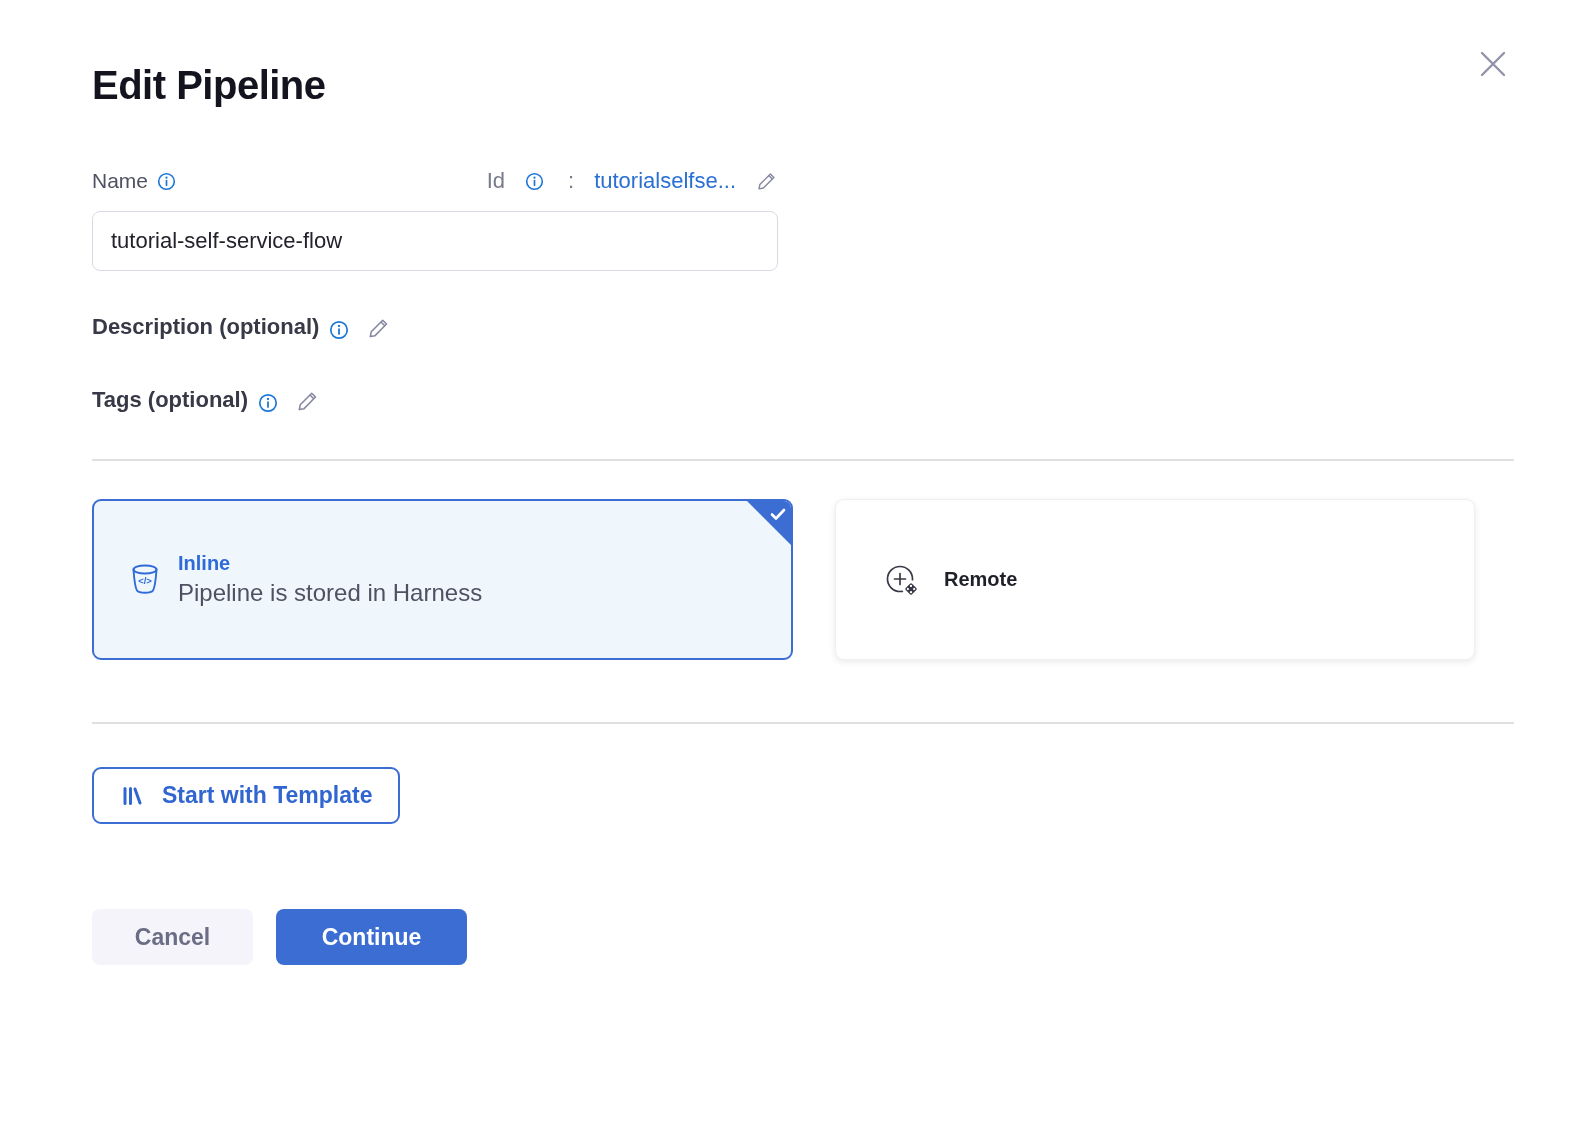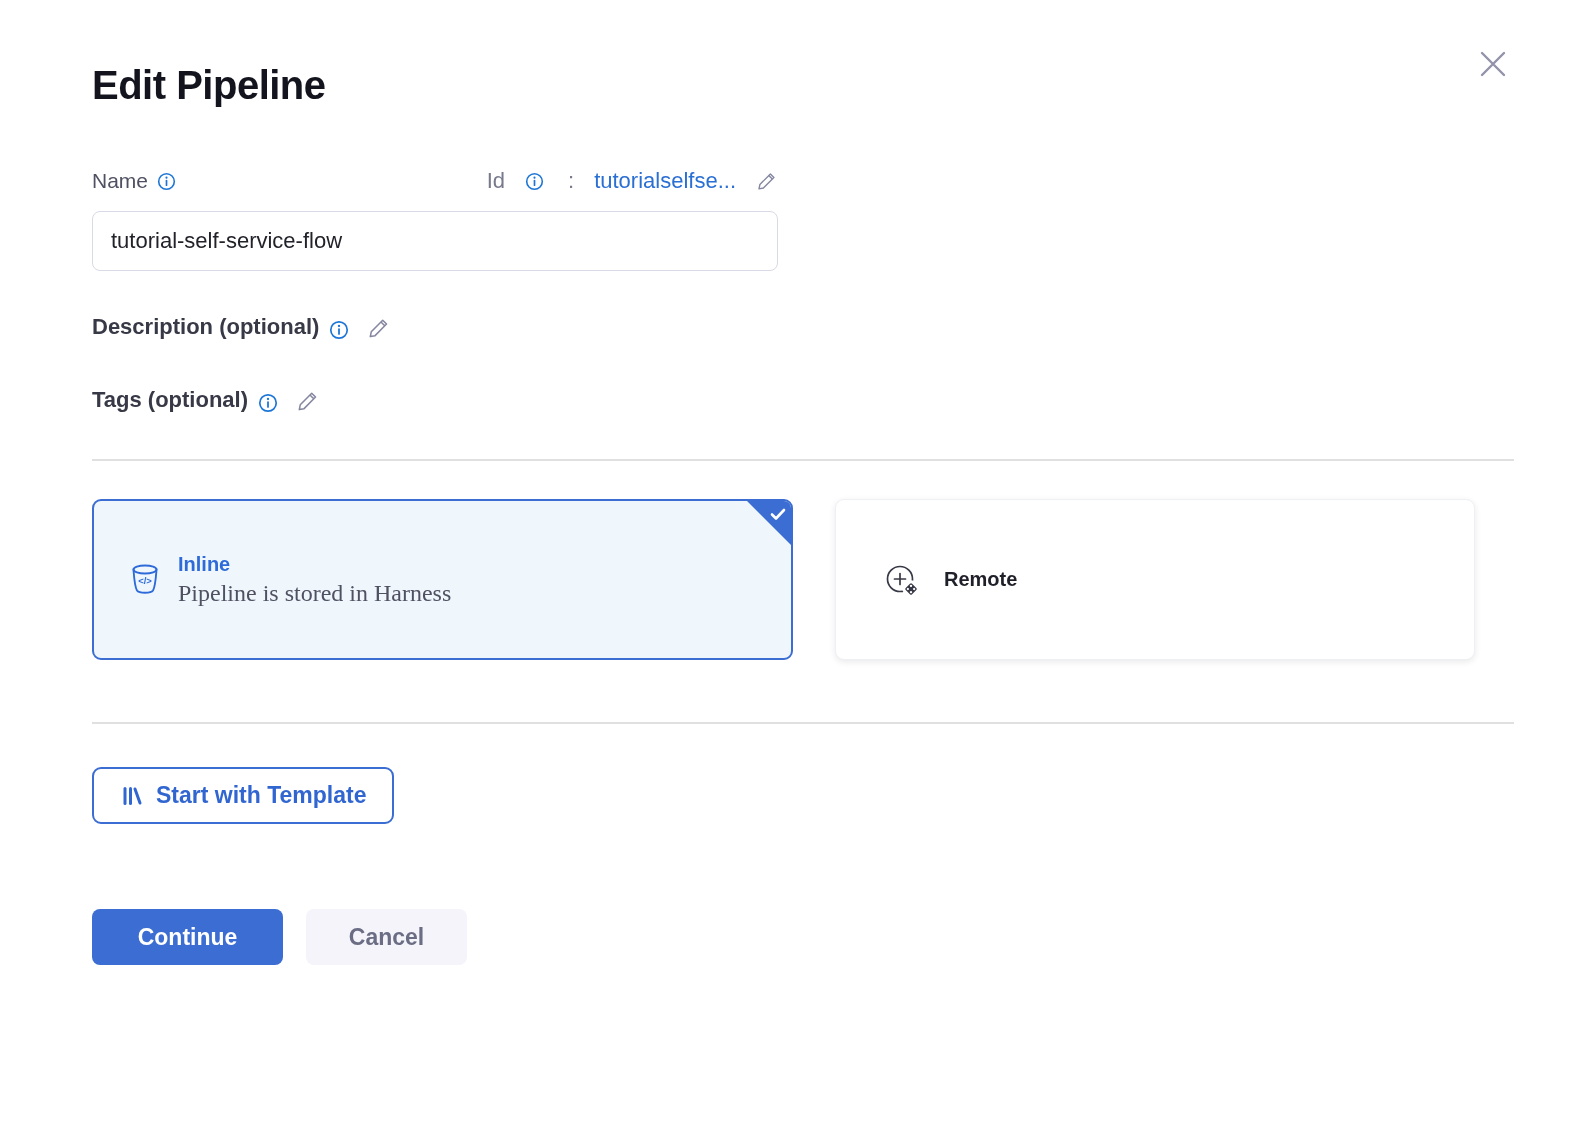--- a/index.html
+++ b/index.html
@@ -37,23 +37,23 @@
   .card { position: relative; height: 161px; border-radius: 9px; display: flex; align-items: center; overflow: hidden; cursor: pointer; }
   .card-inline { width: 701px; background: #eff7fd; border: 2px solid #3b6dd2; padding-left: 36px; }
   .card-remote { width: 640px; background: #ffffff; border: 1px solid #eef0f4; box-shadow: 0 2px 6px rgba(40,41,61,0.10); padding-left: 44px; }
   .corner { position: absolute; top: -1px; right: -1px; width: 46px; height: 46px; background: #3b6dd2; clip-path: polygon(0 0, 100% 0, 100% 100%); }
   .corner svg { position: absolute; top: 8px; right: 6px; }
   .card-icon { flex: 0 0 auto; }
   .card-text { margin-left: 18px; display: flex; flex-direction: column; gap: 4px; }
   .card-title { font-size: 20px; font-weight: 700; }
   .card-title.blue { color: #2f6bd8; }
   .card-title.dark { color: #1f2029; }
-  .card-desc { font-size: 24px; color: #4f5162; font-family: Liberation Serif, serif; }
-
-  .template-btn { margin-top: 43px; height: 57px; display: inline-flex; align-items: center; gap: 12px; padding: 0 26px; background: #ffffff; border: 2px solid #3b6dd2; border-radius: 9px; cursor: pointer; }
+  .card-desc { font-size: 24px; color: #4f5162; }
+
+  .template-btn { margin-top: 43px; height: 57px; display: inline-flex; align-items: center; gap: 18px; padding: 0 26px; background: #ffffff; border: 2px solid #3b6dd2; border-radius: 9px; cursor: pointer; }
   .template-btn span { font-size: 23px; font-weight: 700; color: #3166d1; font-family: "Liberation Sans", sans-serif; }
 
   .footer { margin-top: 85px; display: flex; gap: 23px; }
   .btn { height: 56px; border: none; border-radius: 8px; font-size: 23px; font-weight: 700; cursor: pointer; font-family: "Liberation Sans", sans-serif; }
   .btn-continue { width: 191px; background: #3b6dd2; color: #ffffff; }
   .btn-cancel { width: 161px; background: #f4f4fa; color: #6b6d85; }
 
   .icon { display: inline-block; line-height: 0; }
 </style>
 </head>
@@ -190,17 +190,17 @@
       <svg width="24" height="24" viewBox="0 0 24 24" stroke="#3166d1" stroke-width="3" stroke-linecap="round">
         <line x1="5" y1="4.5" x2="5" y2="19.5"></line>
         <line x1="10.5" y1="4.5" x2="10.5" y2="19.5"></line>
         <line x1="15" y1="5" x2="20" y2="19"></line>
       </svg>
     </span>
     <span>Start with Template</span>
   </button>
 
   <div class="footer">
+    <button class="btn btn-cancel">Cancel</button>
     <button class="btn btn-continue">Continue</button>
-    <button class="btn btn-cancel">Cancel</button>
   </div>
 
 </div>
 
 </body></html>

